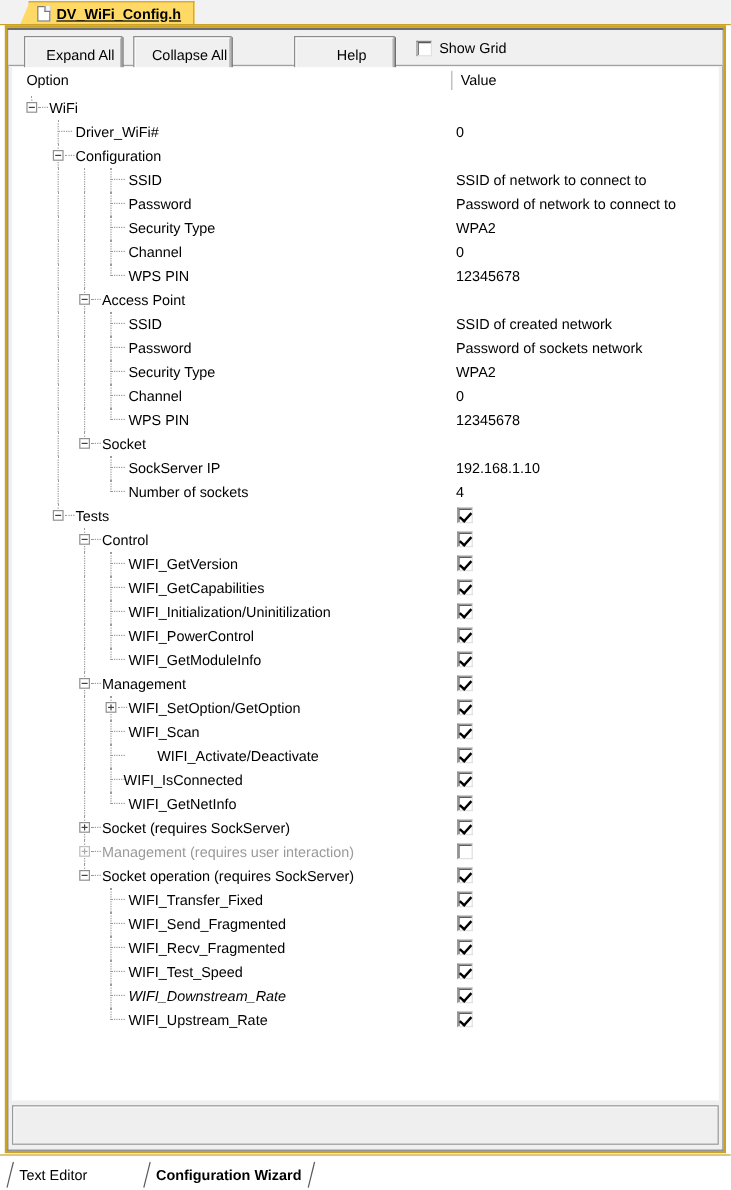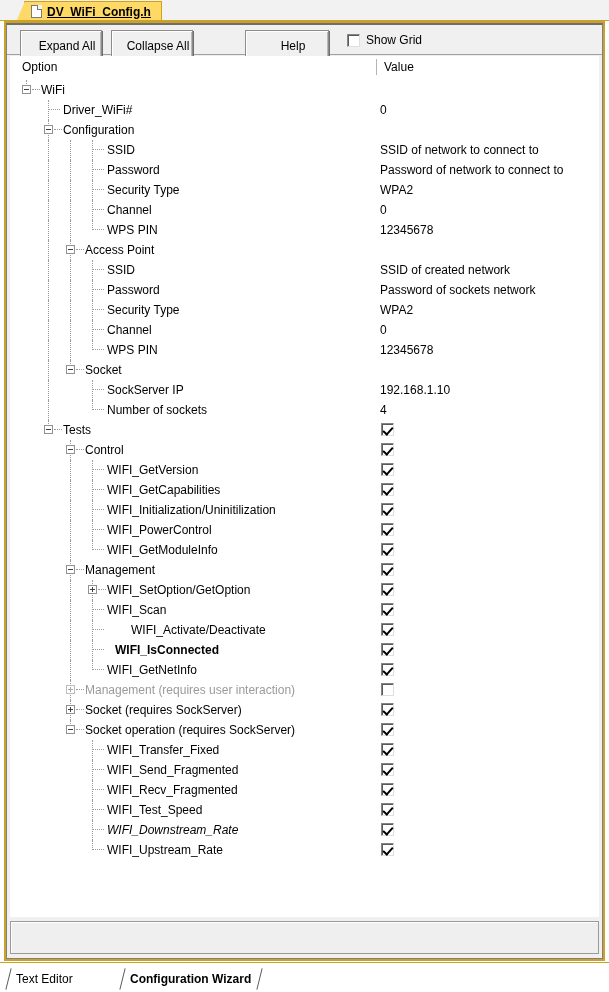--- a/index.html
+++ b/index.html
@@ -455,43 +455,43 @@
             <span class="vline" style="left: 60px; top: 0px; height: 20px;"></span>
             <span class="vline" style="left: 82px; top: 0px; height: 20px;"></span>
             <span class="elbow" style="left: 82px; width: 12px;"></span>
             <span class="row-label" style="left: 97px; margin-left: 24px;">WIFI_Activate/Deactivate</span>
             <span class="winbox cb-cell checked"></span>
           </div>
           <div class="row" style="height: 20px;">
             <span class="vline" style="left: 60px; top: 0px; height: 20px;"></span>
             <span class="vline" style="left: 82px; top: 0px; height: 20px;"></span>
             <span class="elbow" style="left: 82px; width: 12px;"></span>
-            <span class="row-label" style="left: 105px; font-weight: bold;">WIFI_IsConnected</span>
+            <span class="row-label" style="left: 93px;">WIFI_IsConnected</span>
             <span class="winbox cb-cell checked"></span>
           </div>
           <div class="row" style="height: 20px;">
             <span class="vline" style="left: 60px; top: 0px; height: 20px;"></span>
             <span class="vline" style="left: 82px; top: 0px; height: 10px;"></span>
             <span class="elbow" style="left: 82px; width: 12px;"></span>
             <span class="row-label" style="left: 97px;">WIFI_GetNetInfo</span>
+            <span class="winbox cb-cell checked"></span>
+          </div>
+          <div class="row" style="height: 20px;">
+            <span class="vline" style="left: 60px; top: 0px; height: 20px;"></span>
+            <span class="elbow" style="left: 66px; width: 8px;"></span>
+            <span class="pm plus" style="left: 56px;"></span>
+            <span class="row-label" style="left: 75px;">Socket (requires SockServer)</span>
             <span class="winbox cb-cell checked"></span>
           </div>
           <div class="row dim" style="height: 20px;">
             <span class="vline" style="left: 60px; top: 0px; height: 20px;"></span>
             <span class="elbow" style="left: 66px; width: 8px;"></span>
             <span class="pm plus" style="left: 56px;"></span>
             <span class="row-label" style="left: 75px;">Management (requires user interaction)</span>
             <span class="winbox cb-cell"></span>
-          </div>
-          <div class="row" style="height: 20px;">
-            <span class="vline" style="left: 60px; top: 0px; height: 20px;"></span>
-            <span class="elbow" style="left: 66px; width: 8px;"></span>
-            <span class="pm plus" style="left: 56px;"></span>
-            <span class="row-label" style="left: 75px;">Socket (requires SockServer)</span>
-            <span class="winbox cb-cell checked"></span>
           </div>
           <div class="row" style="height: 20px;">
             <span class="vline" style="left: 60px; top: 0px; height: 10px;"></span>
             <span class="elbow" style="left: 66px; width: 8px;"></span>
             <span class="pm" style="left: 56px;"></span>
             <span class="row-label" style="left: 75px;">Socket operation (requires SockServer)</span>
             <span class="winbox cb-cell checked"></span>
           </div>
           <div class="row" style="height: 20px;">
             <span class="vline" style="left: 82px; top: 0px; height: 20px;"></span>

